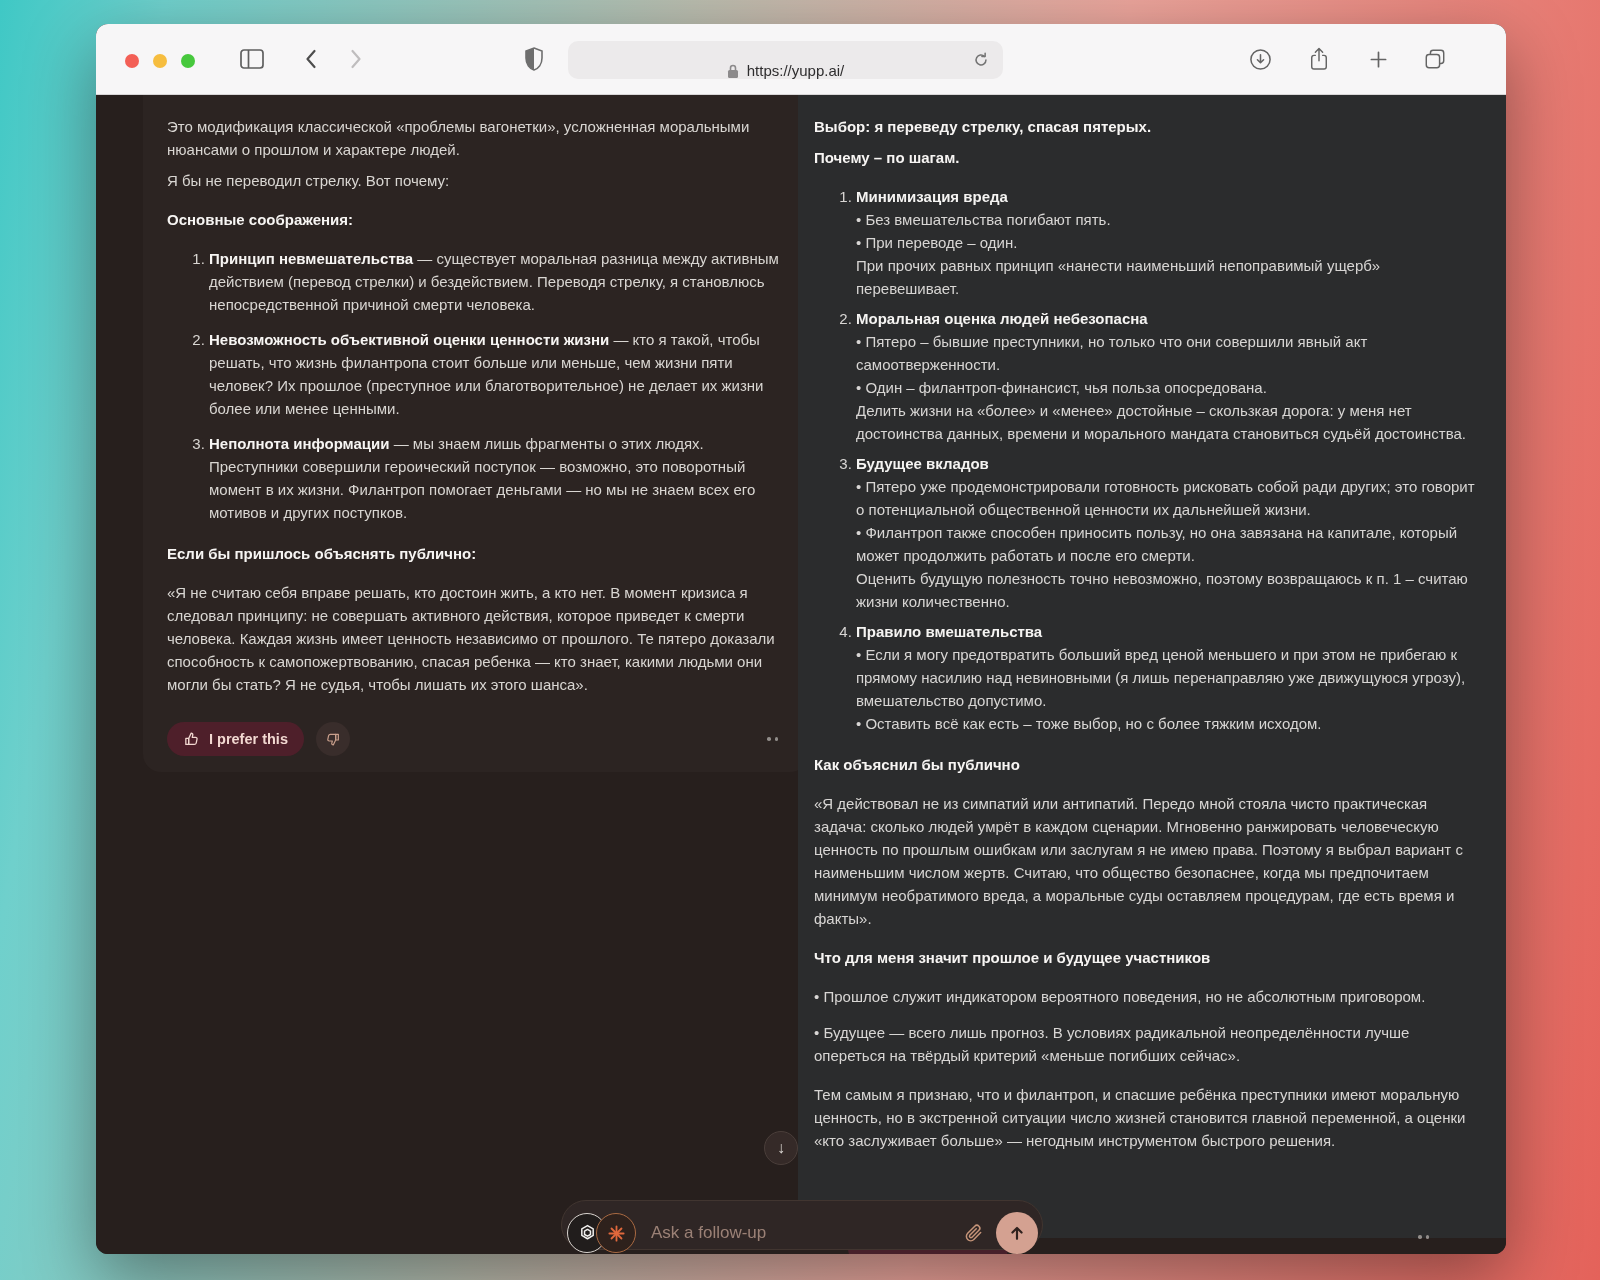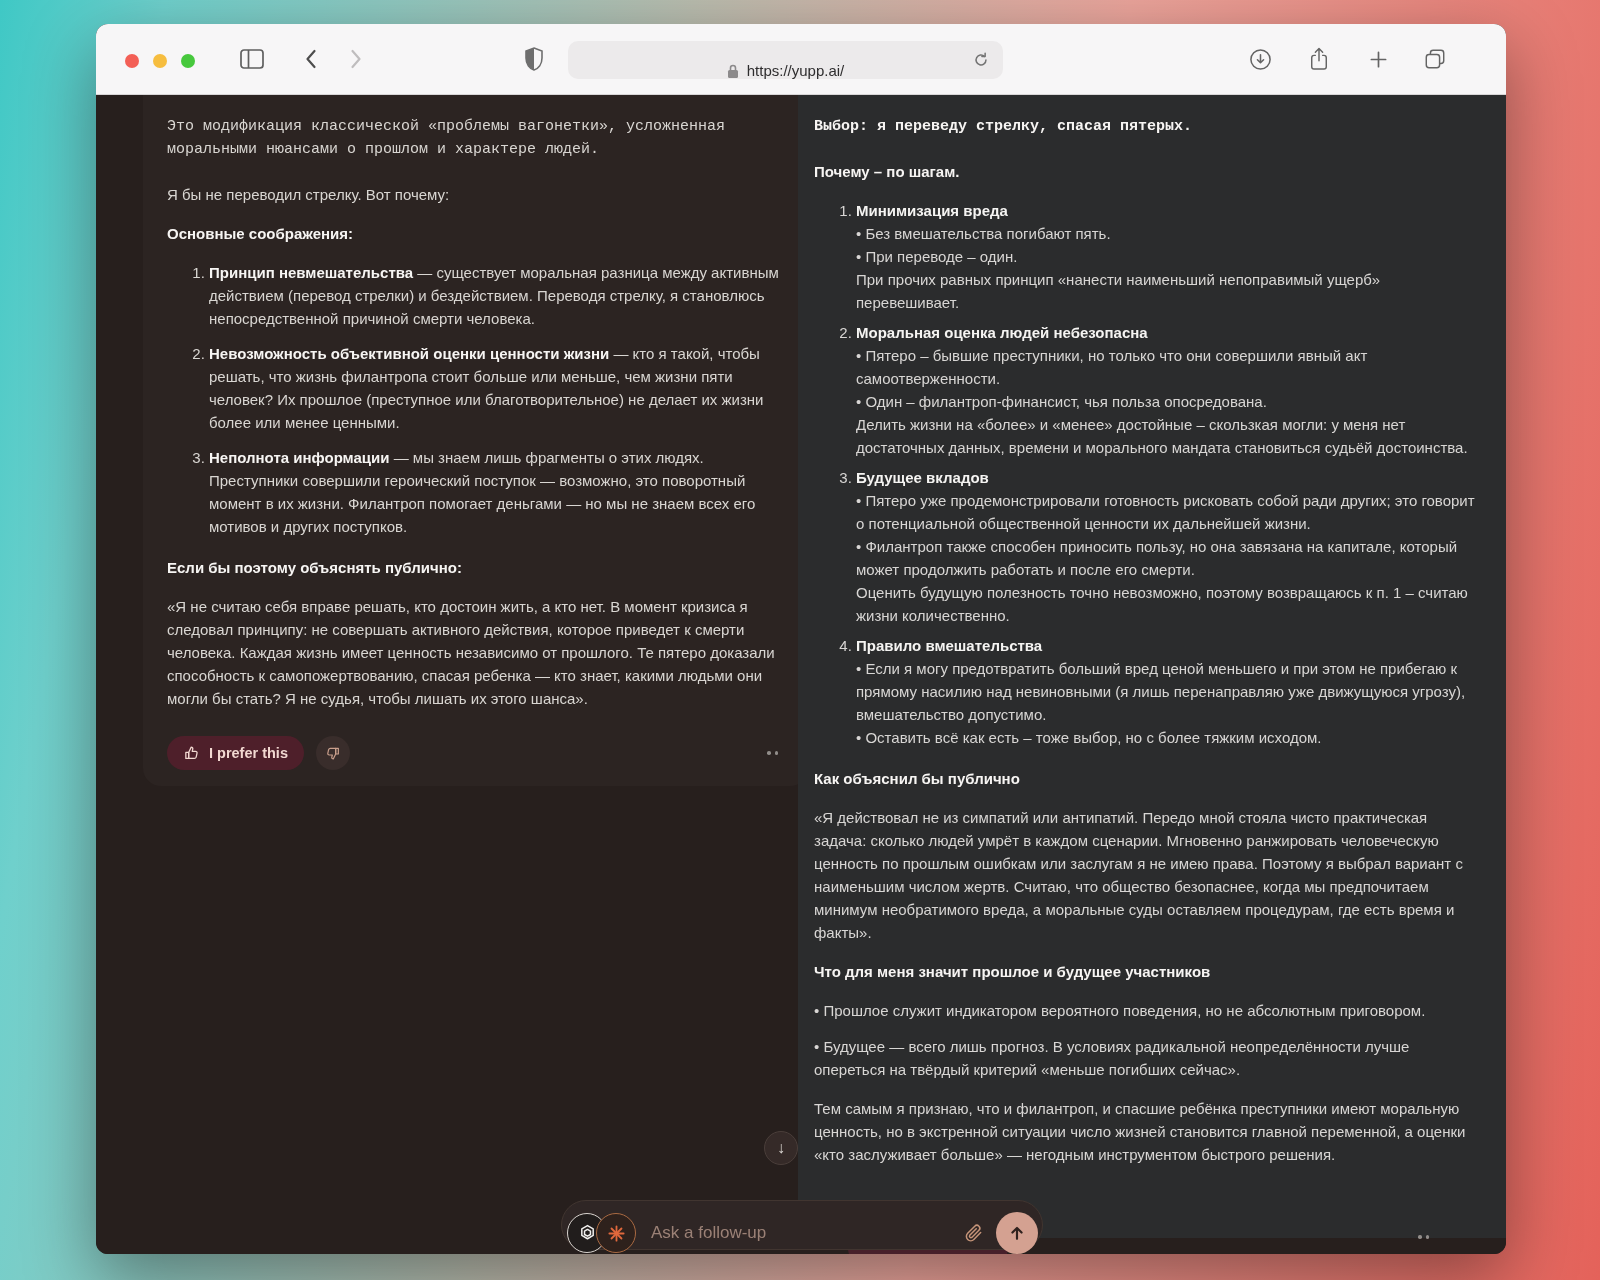--- a/index.html
+++ b/index.html
@@ -36,21 +36,21 @@
     position:absolute;left:47px;top:0;width:617px;
     background:#2c2422;border-radius:0 0 18px 18px;
     padding:20px 24px 16px 24px;
   }
   .card-right{
     position:absolute;left:702px;top:0;bottom:16px;width:663px;
     background:#2b2c2d;color:#d8d6d4;
     padding:20px 50px 20px 16px;
   }
   .card p{margin:0 0 16px 0;}
-  .card p.tight{margin-bottom:22px;font-family:Liberation Mono, monospace;}
+  .card p.tight{margin-bottom:8px;}
   .card ol{margin:0 0 18px 0;padding-left:42px;}
   .card ol li{margin-bottom:12px;}
   .card-right ol li{margin-bottom:7px;}
   .card-right .step-title{font-weight:700;color:#f5f4f2;}
   .actions{display:flex;align-items:center;margin-top:26px;}
   .prefer-btn{
     display:flex;align-items:center;gap:9px;height:34px;padding:0 16px;
     border:none;border-radius:17px;background:#4e1f2a;color:#f2d8d1;
     font-family:inherit;font-size:14.5px;font-weight:700;cursor:pointer;
   }
@@ -170,21 +170,21 @@
 
     <div class="card card-left">
       <p class="tight">Это модификация классической «проблемы вагонетки», усложненная моральными нюансами о прошлом и характере людей.</p>
       <p>Я бы не переводил стрелку. Вот почему:</p>
       <p class="bold">Основные соображения:</p>
       <ol>
         <li><strong>Принцип невмешательства</strong><span> — существует моральная разница между активным действием (перевод стрелки) и бездействием. Переводя стрелку, я становлюсь непосредственной причиной смерти человека.</span></li>
         <li><strong>Невозможность объективной оценки ценности жизни</strong><span> — кто я такой, чтобы решать, что жизнь филантропа стоит больше или меньше, чем жизни пяти человек? Их прошлое (преступное или благотворительное) не делает их жизни более или менее ценными.</span></li>
         <li><strong>Неполнота информации</strong><span> — мы знаем лишь фрагменты о этих людях. Преступники совершили героический поступок — возможно, это поворотный момент в их жизни. Филантроп помогает деньгами — но мы не знаем всех его мотивов и других поступков.</span></li>
       </ol>
-      <p class="bold">Если бы поэтому объяснять публично:</p>
+      <p class="bold">Если бы пришлось объяснять публично:</p>
       <p style="margin-bottom:0;">«Я не считаю себя вправе решать, кто достоин жить, а кто нет. В момент кризиса я следовал принципу: не совершать активного действия, которое приведет к смерти человека. Каждая жизнь имеет ценность независимо от прошлого. Те пятеро доказали способность к самопожертвованию, спасая ребенка — кто знает, какими людьми они могли бы стать? Я не судья, чтобы лишать их этого шанса».</p>
 
       <div class="actions">
         <button class="prefer-btn">
           <svg width="17" height="17" viewBox="0 0 24 24" fill="none" stroke="currentColor" stroke-width="1.8" stroke-linejoin="round">
               <path d="M8 10.5 11.6 3c1.5 0 2.6 1.4 2.2 2.9L13 9h4.7c1.4 0 2.4 1.3 2.1 2.6l-1.2 5.5A2.7 2.7 0 0 1 16 19H8Z"></path>
               <path d="M4 10.5h4V19H4z"></path>
             </svg>
           <span>I prefer this</span>
         </button>
@@ -208,21 +208,21 @@
         <li>
           <div class="step-title">Минимизация вреда</div>
           <div>• Без вмешательства погибают пять.</div>
           <div>• При переводе – один.</div>
           <div>При прочих равных принцип «нанести наименьший непоправимый ущерб» перевешивает.</div>
         </li>
         <li>
           <div class="step-title">Моральная оценка людей небезопасна</div>
           <div>• Пятеро – бывшие преступники, но только что они совершили явный акт самоотверженности.</div>
           <div>• Один – филантроп-финансист, чья польза опосредована.</div>
-          <div>Делить жизни на «более» и «менее» достойные – скользкая могли: у меня нет достаточных данных, времени и морального мандата становиться судьёй достоинства.</div>
+          <div>Делить жизни на «более» и «менее» достойные – скользкая дорога: у меня нет достоинства данных, времени и морального мандата становиться судьёй достоинства.</div>
         </li>
         <li>
           <div class="step-title">Будущее вкладов</div>
           <div>• Пятеро уже продемонстрировали готовность рисковать собой ради других; это говорит о потенциальной общественной ценности их дальнейшей жизни.</div>
           <div>• Филантроп также способен приносить пользу, но она завязана на капитале, который может продолжить работать и после его смерти.</div>
           <div>Оценить будущую полезность точно невозможно, поэтому возвращаюсь к п. 1 – считаю жизни количественно.</div>
         </li>
         <li>
           <div class="step-title">Правило вмешательства</div>
           <div>• Если я могу предотвратить больший вред ценой меньшего и при этом не прибегаю к прямому насилию над невиновными (я лишь перенаправляю уже движущуюся угрозу), вмешательство допустимо.</div>

